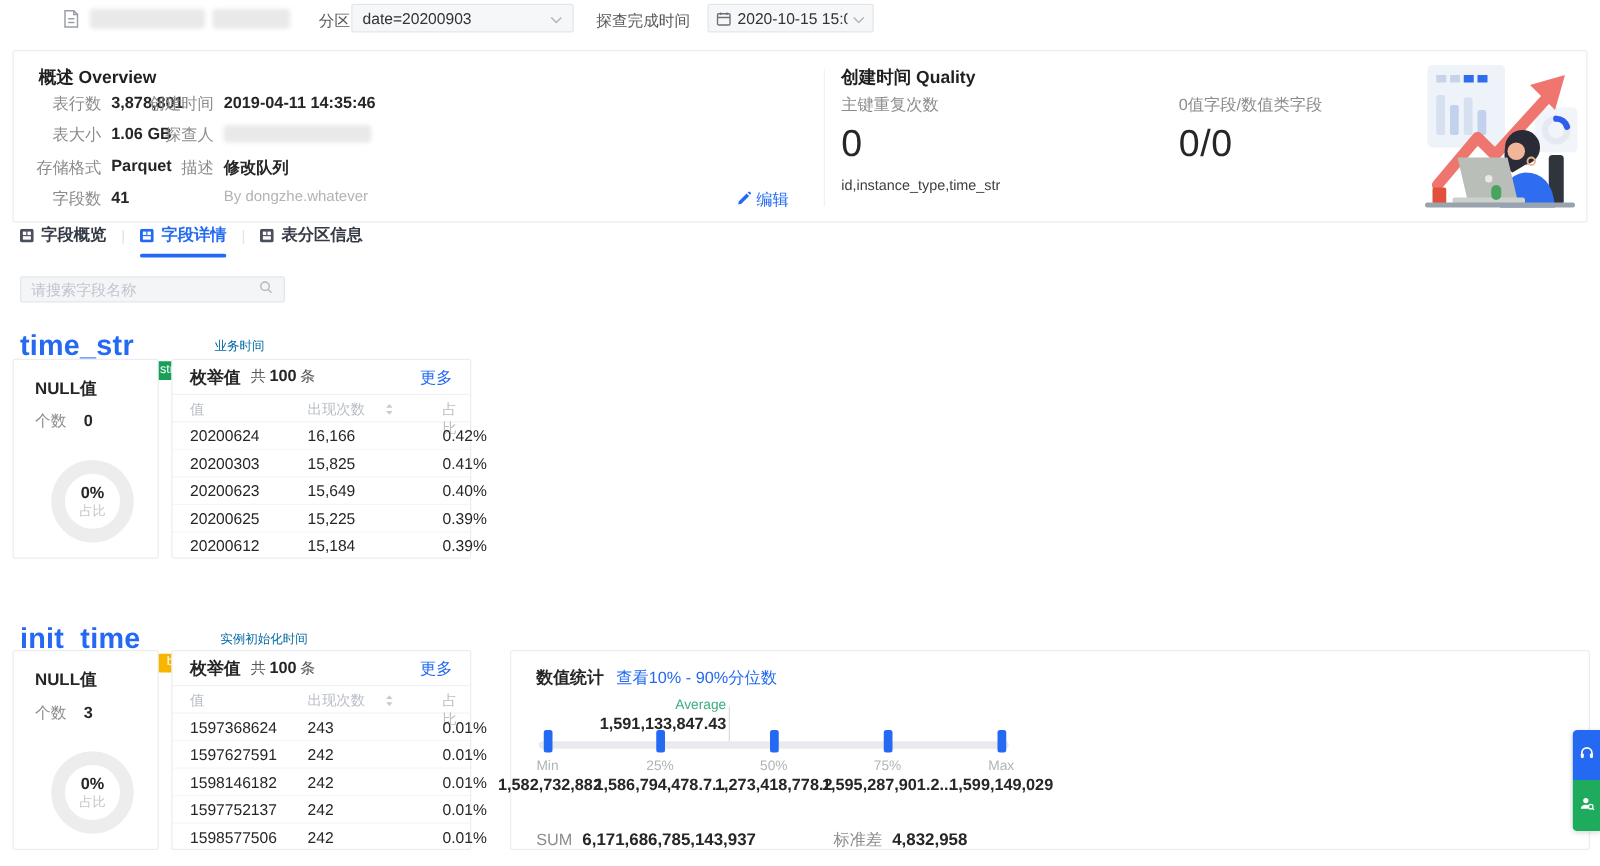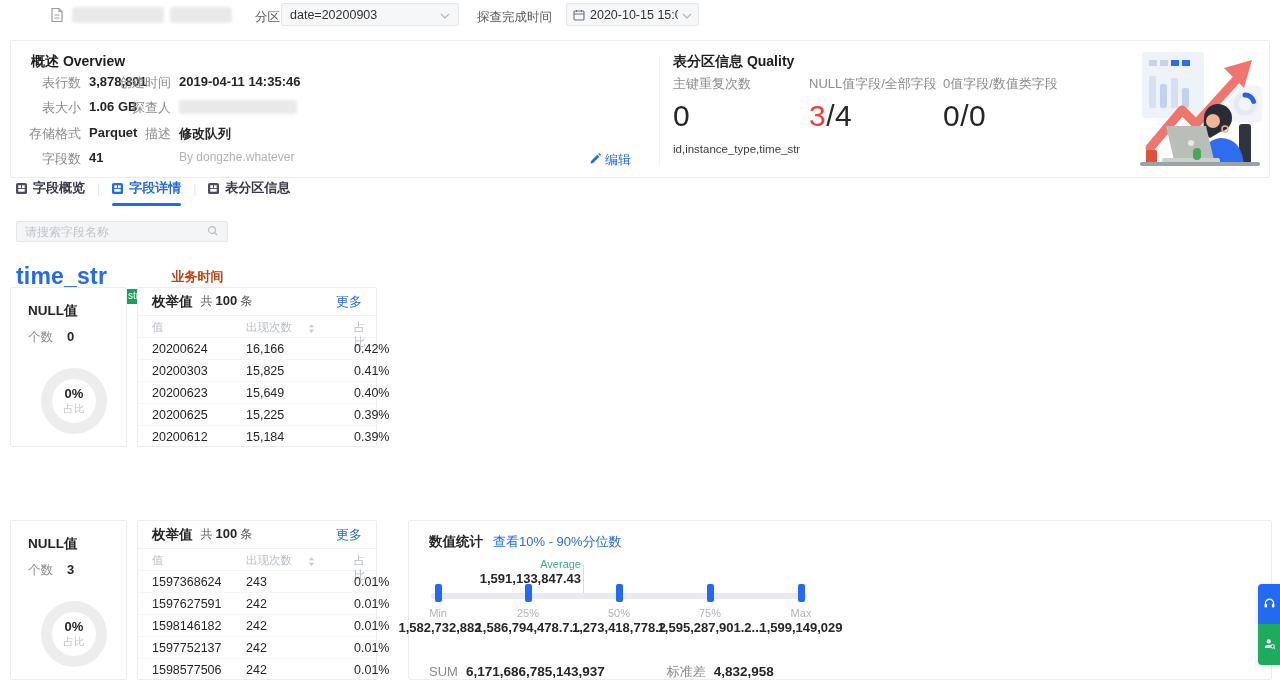--- a/index.html
+++ b/index.html
@@ -57,21 +57,21 @@
   .searchbox { position:absolute; left:16px; top:221px; width:212px; height:21px; background:#f4f5f7; border:1px solid #e4e6ea; border-radius:2px; display:flex; align-items:center; padding:0 8px; }
   .searchbox input { flex:1; border:none; outline:none; background:transparent; font-size:12px; color:#8b5cf6; font-family:inherit; }
   .searchbox input::placeholder { color:#c0c4cc; }
 
   
   .field-head { position:absolute; left:16px; display:flex; align-items:center; }
   .field-name { font-size:23px; font-weight:bold; color:#2469f2; letter-spacing:0.2px; }
   .type-badge { margin-left:14px; font-size:10px; color:#fff; padding:2px 7px 3px; border-radius:2px; line-height:1;margin-top:40px; }
   .badge-string { background:#18a058; }
   .badge-bigint { background:#f7b500; }
-  .field-desc { margin-left:12px; font-size:13px; color:#c2410c;font-weight:bold; }
+  .field-desc { margin-left:12px; font-size:10px; color:#0369a1; }
 
   
   .card { position:absolute; background:#fff; border:1px solid #ebedf0; border-radius:2px; }
 
   
   .null-card { width:117px; height:160px; left:10px; }
   .nc-title { position:absolute; left:17px; top:14px; font-size:13.5px; font-weight:bold; }
   .nc-count { position:absolute; left:17px; top:41px; font-size:12.5px; color:#8c8c8c; }
   .nc-count b { margin-left:14px; color:#262626; font-size:13px; }
   .donut { position:absolute; left:30px; top:80px; width:66px; height:66px; border:11px solid #ededee; border-radius:50%; }
@@ -182,28 +182,24 @@
 
     <div class="edit-link">
       <span><svg width="12" height="12" viewBox="0 0 12 12" fill="#2469f2">
             <path d="M1.5 10.5l.6-2.6 6.2-6.2 2 2-6.2 6.2-2.6.6zM9.2 1l1.8 1.8.6-.6a.8.8 0 0 0 0-1.1L10.9.4a.8.8 0 0 0-1.1 0l-.6.6z"></path>
           </svg></span>
       <span>编辑</span>
     </div>
 
     <div class="ov-divider"></div>
 
-    <div class="sec-title q-title">表分区信息 Quality</div>
+    <div class="sec-title q-title">创建时间 Quality</div>
     <div class="q-metric" style="left:662px">
       <div class="q-label">主键重复次数</div>
       <div class="q-value">0</div>
-    </div>
-    <div class="q-metric" style="left:798px">
-      <div class="q-label">NULL值字段/全部字段</div>
-      <div class="q-value"><span class="q-red">3</span><span>/4</span></div>
     </div>
     <div class="q-metric" style="left:932px">
       <div class="q-label">0值字段/数值类字段</div>
       <div class="q-value">0/0</div>
     </div>
     <div class="q-fields">id,instance_type,time_str</div>
 
     <svg class="illus" viewBox="0 0 130 126">
       <rect x="6" y="6" width="62" height="66" rx="4" fill="#eef2f9"></rect>
       <rect x="13" y="14" width="8" height="6" fill="#c7d3e8"></rect>
@@ -331,20 +327,25 @@
         <span class="c-cnt">15,225</span>
         <span class="c-pct">0.39%</span>
       </div>
     <div class="ec-row last" style="top:138px">
         <span class="c-val">20200612</span>
         <span class="c-cnt">15,184</span>
         <span class="c-pct">0.39%</span>
       </div>
   </div>
 
+  <div class="field-head" style="top:483px">
+    <span class="field-name">init_time</span>
+    <span class="type-badge badge-bigint">bigint</span>
+    <span class="field-desc">实例初始化时间</span>
+  </div>
 
   <div class="card null-card" style="top:520px">
     <div class="nc-title">NULL值</div>
     <div class="nc-count"><span>个数</span><b>3</b></div>
     <div class="donut"></div>
     <div class="donut-center">
       <span class="donut-pct">0%</span>
       <span class="donut-lbl">占比</span>
     </div>
   </div>

